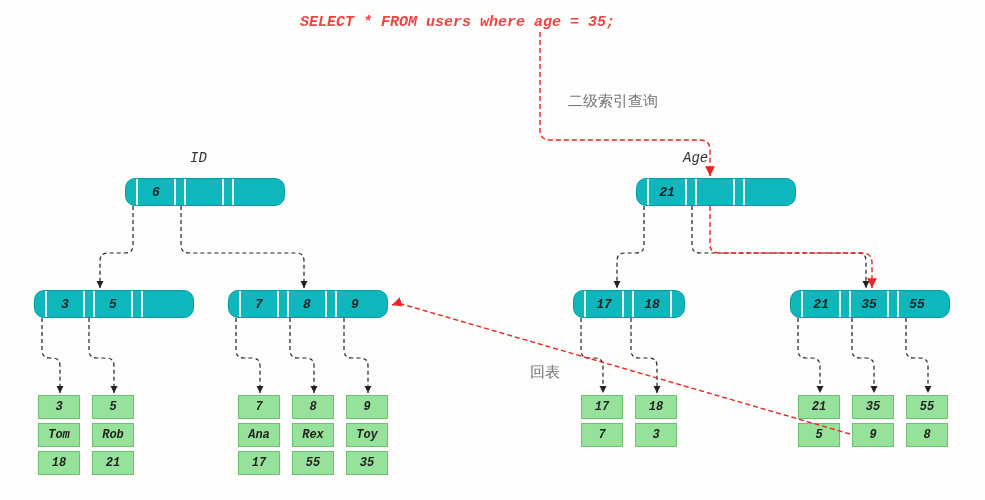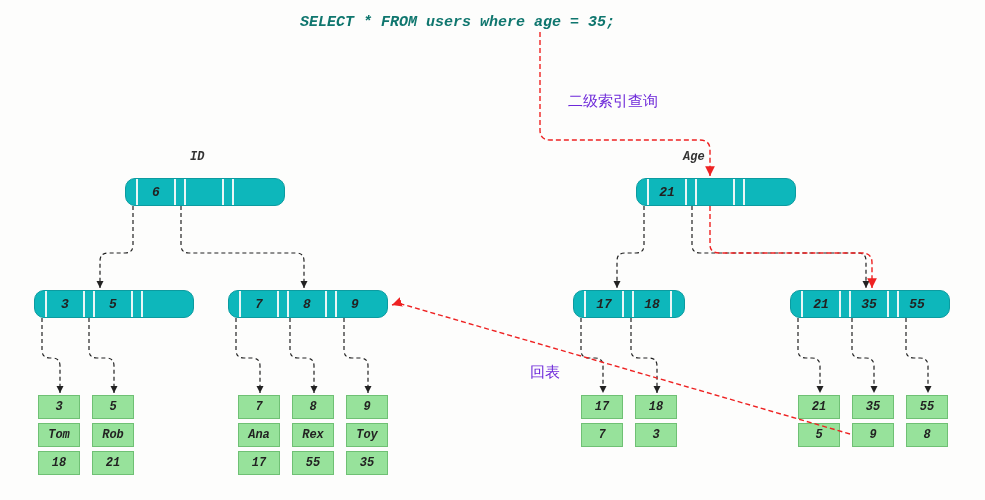--- a/index.html
+++ b/index.html
@@ -11,31 +11,31 @@
     height: 500px;
     position: relative;
     overflow: hidden;
   }
   .sql {
     position: absolute;
     top: 14px;
     left: 300px;
     font-size: 15px;
     font-weight: bold;
-    color: #0f766e;
+    color: #ef4444;
   }
   .tree-label {
     position: absolute;
-    font-size: 12px;
-    font-weight: bold;
+    font-size: 14px;
+    font-weight: normal;
     color: #333;
   }
   .annotation {
     position: absolute;
-    color: #6d28d9;
+    color: #737373;
     font-size: 15px;
     font-style: normal;
     font-family: sans-serif;
   }
   .node {
     position: absolute;
     display: flex;
     background: #0db7bb;
     border: 1px solid #0c9ba0;
     border-radius: 10px;

